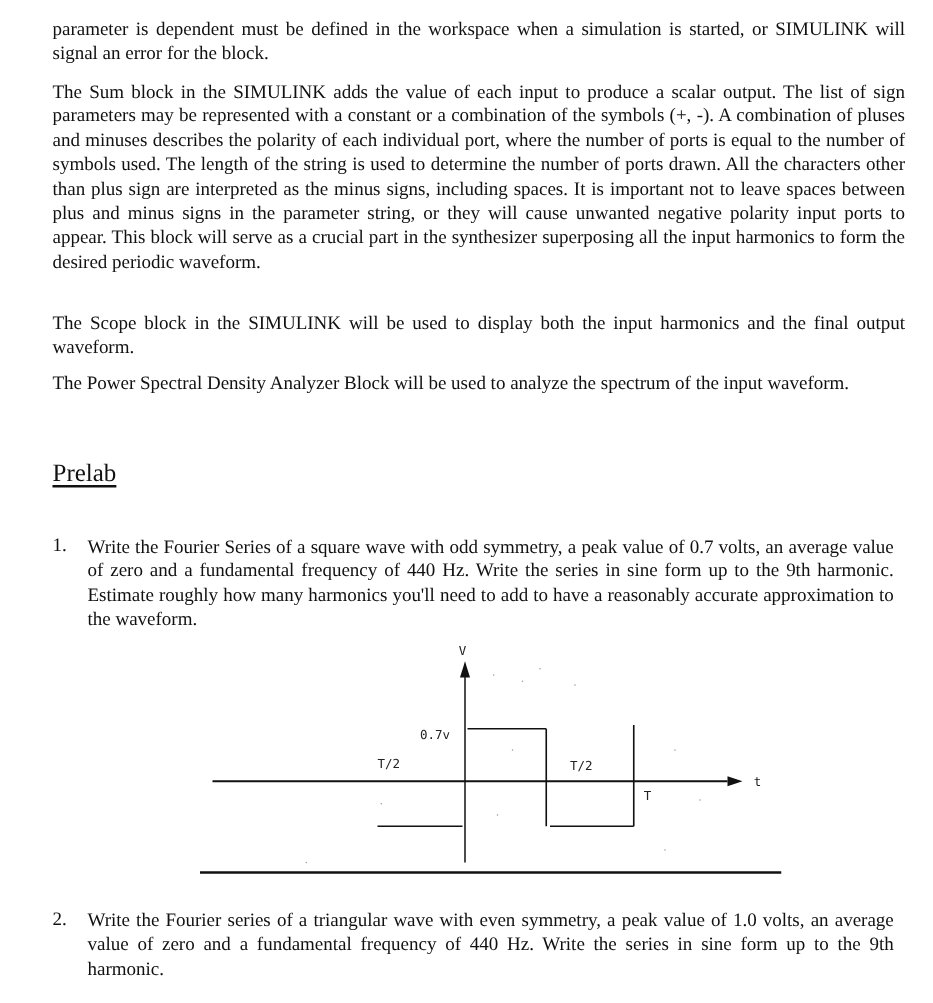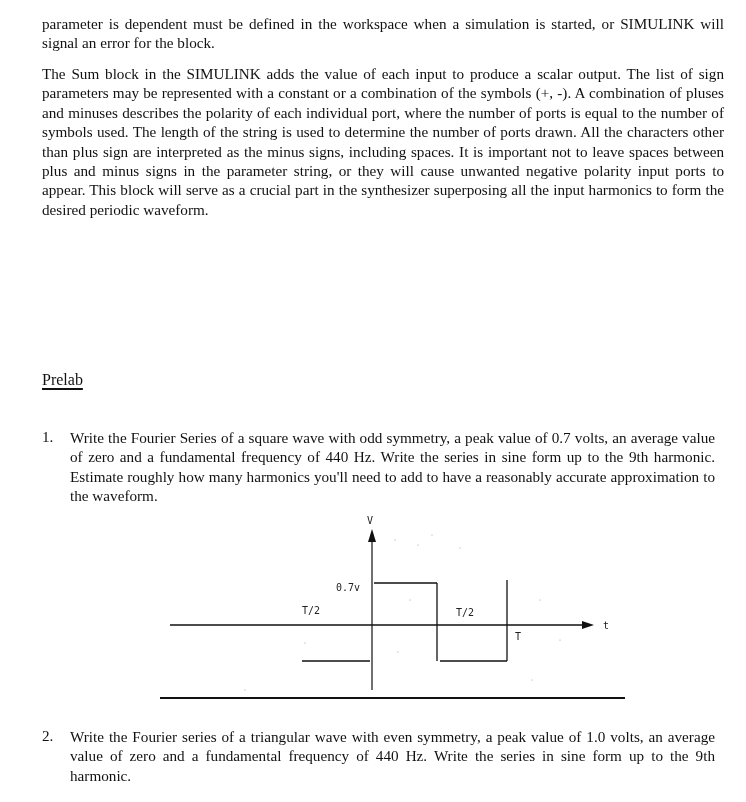--- a/index.html
+++ b/index.html
@@ -1,38 +1,40 @@
 <!DOCTYPE html>
 <html><head>
 <meta charset="utf-8">
 <style>
   html, body { margin: 0; padding: 0; background: #ffffff; }
   body { width: 746px; height: 802px; position: relative; overflow: hidden; color: #111; }
   .page { position: absolute; left: 0; top: 0; width: 746px; height: 672px;
           font-family: "Liberation Serif", "DejaVu Serif", serif; font-size: 15.2px; line-height: 19.4px; }
   .para { position: absolute; left: 42px; width: 682px; margin: 0; text-align: justify; text-align-last: left; }
-  .heading { position: absolute; left: 42px; top: 370px; margin: 0; font-size: 16px; font-weight: normal;
+  .heading { position: absolute; left: 42px; top: 370px; margin: 0; font-size: 20px; font-weight: normal;
              text-decoration: underline; text-decoration-thickness: 2px; text-underline-offset: 3px; }
   .qitem { position: absolute; left: 42px; width: 672px; }
   .qnum { position: absolute; left: 0; top: 0; }
   .qtext { position: absolute; left: 27px; width: 645px; margin: 1px; text-align: justify; text-align-last: left; }
   .figure { position: absolute; left: 0; top: 0; width: 746px; height: 802px; pointer-events: none; }
   .figure svg { position: absolute; left: 0; top: 0; }
   .fig-label { font-family: "DejaVu Sans Mono", "Liberation Mono", monospace; font-size: 10px; fill: #222; }
 </style>
 </head>
 <body>
 
 <div class="page">
 
   <p class="para" style="top:14px;">parameter is dependent must be defined in the workspace when a simulation is started, or SIMULINK will signal an error for the block.</p>
 
   <p class="para" style="top:64px;">The Sum block in the SIMULINK adds the value of each input to produce a scalar output. The list of sign parameters may be represented with a constant or a combination of the symbols (+, -). A combination of pluses and minuses describes the polarity of each individual port, where the number of ports is equal to the number of symbols used. The length of the string is used to determine the number of ports drawn. All the characters other than plus sign are interpreted as the minus signs, including spaces. It is important not to leave spaces between plus and minus signs in the parameter string, or they will cause unwanted negative polarity input ports to appear. This block will serve as a crucial part in the synthesizer superposing all the input harmonics to form the desired periodic waveform.</p>
 
+  <p class="para" style="top:249px;">The Scope block in the SIMULINK will be used to display both the input harmonics and the final output waveform.</p>
 
+  <p class="para" style="top:297px;">The Power Spectral Density Analyzer Block will be used to analyze the spectrum of the input waveform.</p>
 
   <h2 class="heading">Prelab</h2>
 
   <div class="qitem" style="top:427px;">
     <span class="qnum">1.</span>
     <p class="qtext">Write the Fourier Series of a square wave with odd symmetry, a peak value of 0.7 volts, an average value of zero and a fundamental frequency of 440 Hz. Write the series in sine form up to the 9th harmonic. Estimate roughly how many harmonics you'll need to add to have a reasonably accurate approximation to the waveform.</p>
   </div>
 
   <div class="figure">
     <svg width="746" height="802" viewBox="0 0 746 802" xmlns="http://www.w3.org/2000/svg">

